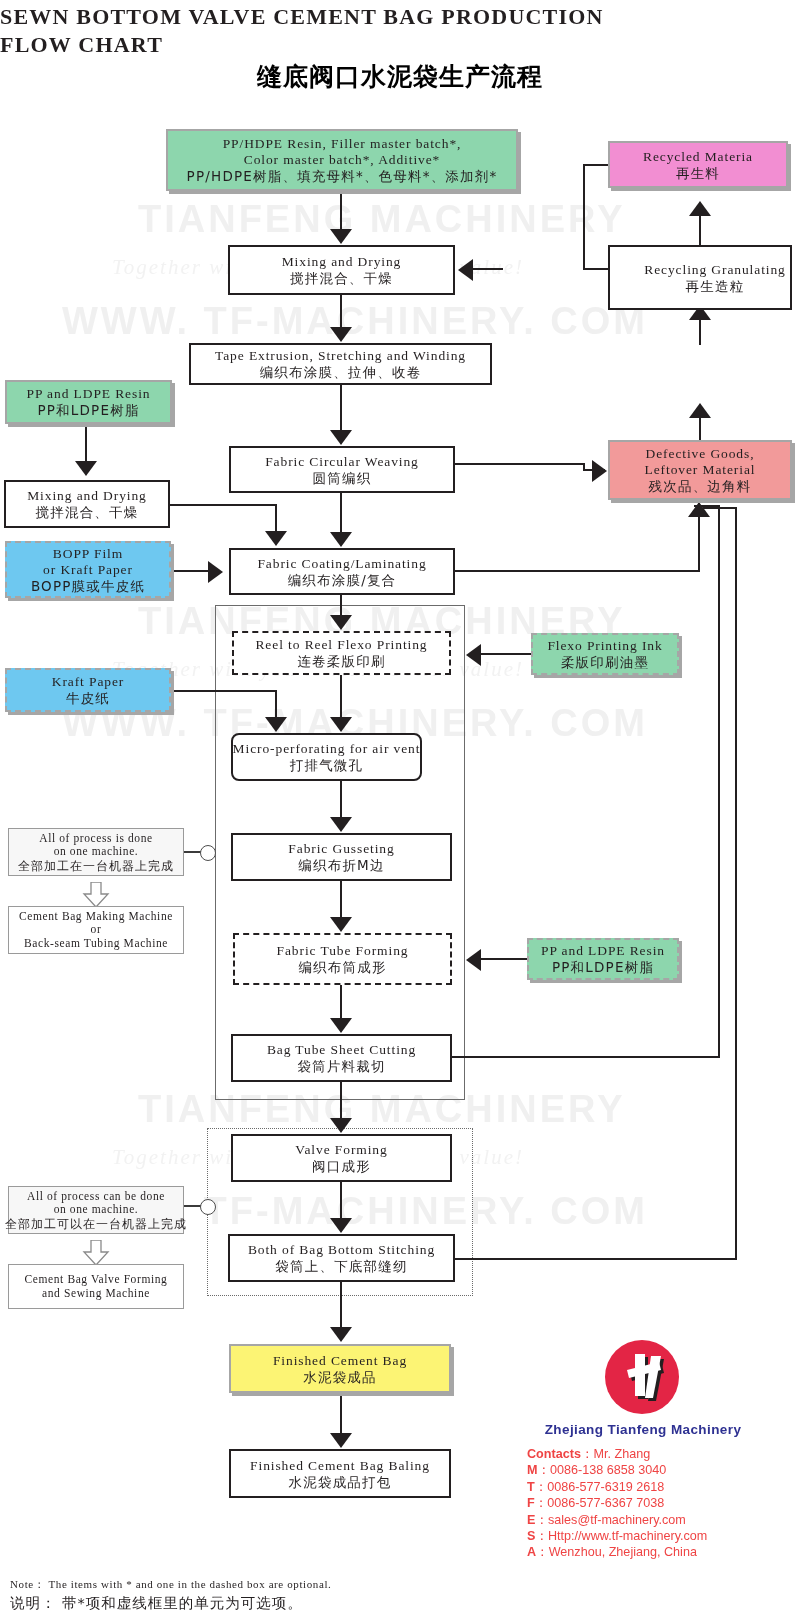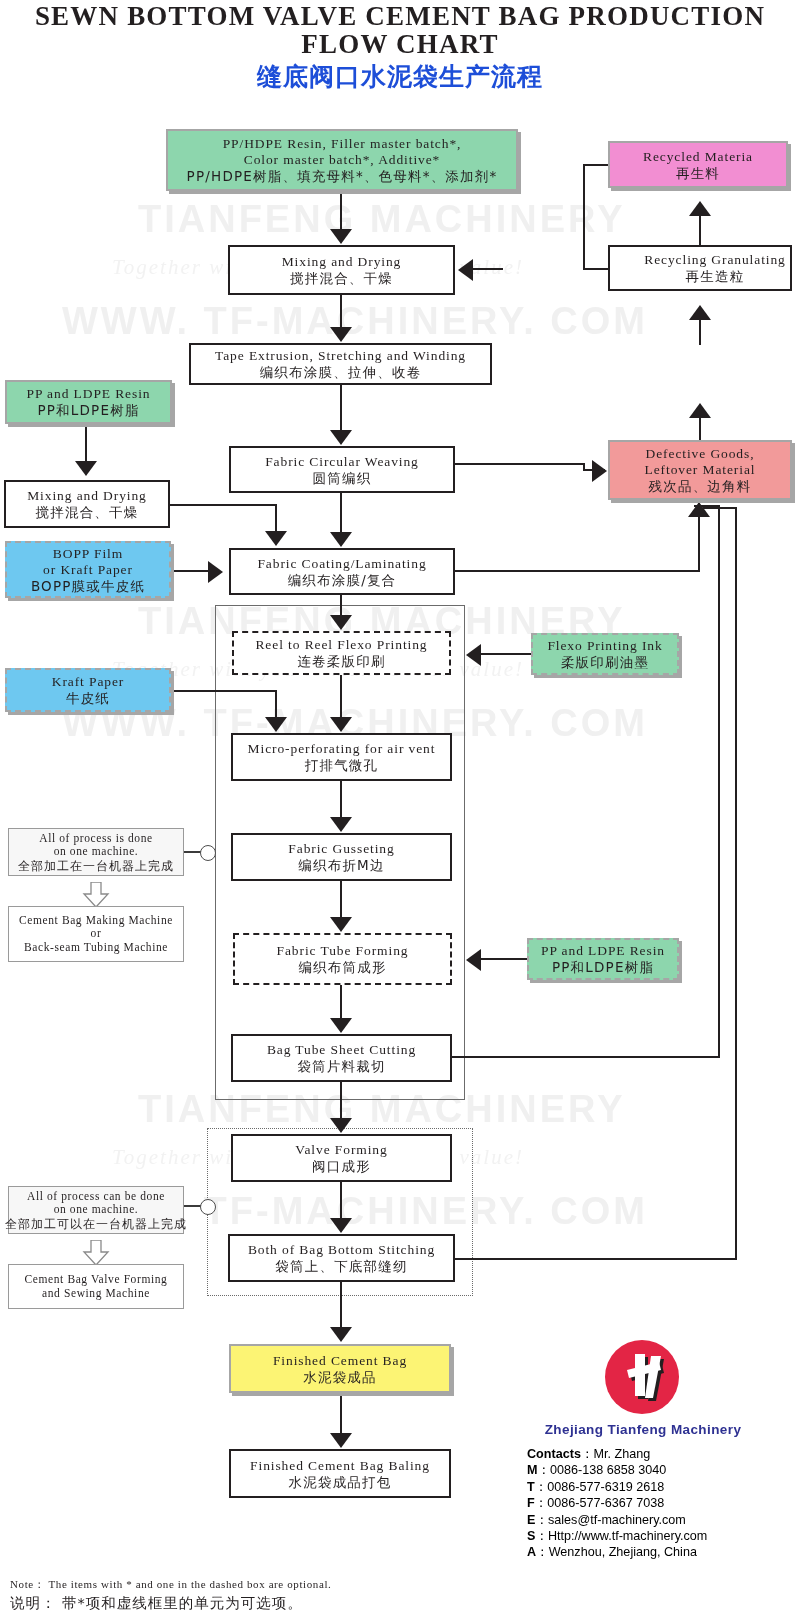--- a/index.html
+++ b/index.html
@@ -23,28 +23,28 @@
     white-space:nowrap;
     pointer-events:none;
     z-index:0;
     font-family:"Liberation Sans","DejaVu Sans",sans-serif;
   }
   .wm.big{font-weight:bold;font-size:38px;letter-spacing:3px;}
   .wm.script{font-family:"Liberation Serif",serif;font-style:italic;font-size:21px;letter-spacing:2px;color:#f2f2f2;}
 
   
   .title-en{
-    position:absolute;left:0;width:800px;text-align:center;
-    font-weight:bold;font-size:27px;letter-spacing:1.2px;
+    position:absolute;left:0;width:800px;
+    font-weight:bold;font-size:22px;letter-spacing:1.2px;
     line-height:27px;color:#231f20;
     font-family:"Liberation Serif","DejaVu Serif",serif;
   }
   .title-cn{
     position:absolute;left:0;width:800px;text-align:center;
-    font-weight:bold;font-size:25px;letter-spacing:1px;color:#1d4ed8;
+    font-weight:bold;font-size:25px;letter-spacing:1px;color:#000000;
     font-family:"DejaVu Sans","Liberation Sans",sans-serif;
   }
 
   
   .node{
     position:absolute;
     box-sizing:border-box;
     display:flex;flex-direction:column;
     align-items:center;justify-content:center;
     text-align:center;
@@ -114,21 +114,21 @@
   .logo-circle{
     position:absolute;width:74px;height:74px;border-radius:50%;
     background:#e32545;
   }
   .brand-name{
     position:absolute;width:280px;text-align:center;
     color:#2e3192;font-weight:bold;font-size:13.5px;letter-spacing:.4px;
     font-family:"Liberation Sans","DejaVu Sans",sans-serif;white-space:nowrap;
   }
   .contact{
-    position:absolute;color:#000000;font-size:12.6px;line-height:16.4px;
+    position:absolute;color:#ef4444;font-size:12.6px;line-height:16.4px;
     font-family:"Liberation Sans","DejaVu Sans",sans-serif;white-space:nowrap;
   }
   .contact b{font-weight:bold;}
 
   
   .foot{position:absolute;z-index:5;}
   .foot .en{font-size:11px;letter-spacing:.6px;line-height:19px;white-space:nowrap;
     font-family:"Liberation Serif","DejaVu Serif",serif;}
   .foot .cn{font-size:14.5px;letter-spacing:1px;line-height:19px;white-space:nowrap;
     font-family:"DejaVu Sans","Liberation Sans",sans-serif;}
@@ -181,21 +181,21 @@
   <div class="node solid" style="left:229px;top:548px;width:226px;height:47px;">
     <div class="en">Fabric Coating/Laminating</div>
     <div class="cn">编织布涂膜/复合</div>
   </div>
 
   <div class="node dashed" style="left:232px;top:631px;width:219px;height:44px;">
     <div class="en">Reel to Reel Flexo Printing</div>
     <div class="cn">连卷柔版印刷</div>
   </div>
 
-  <div class="node solid" style="left:231px;top:733px;width:221px;height:48px;">
+  <div class="node solid" style="left:231px;top:733px;width:191px;height:48px;border-radius:8px;">
     <div class="en">Micro-perforating for air vent</div>
     <div class="cn">打排气微孔</div>
   </div>
 
   <div class="node solid" style="left:231px;top:833px;width:221px;height:48px;">
     <div class="en">Fabric Gusseting</div>
     <div class="cn">编织布折M边</div>
   </div>
 
   <div class="node dashed" style="left:233px;top:933px;width:219px;height:52px;">
@@ -226,21 +226,21 @@
   <div class="node solid" style="left:229px;top:1449px;width:222px;height:49px;">
     <div class="en">Finished Cement Bag Baling</div>
     <div class="cn">水泥袋成品打包</div>
   </div>
 
   <div class="node greyline shadow fill-pink" style="left:608px;top:141px;width:180px;height:47px;">
     <div class="en">Recycled Materia</div>
     <div class="cn">再生料</div>
   </div>
 
-  <div class="node solid" style="left:608px;top:245px;width:184px;height:46px;padding-left:30px;">
+  <div class="node solid" style="left:608px;top:245px;width:184px;height:65px;padding-left:30px;">
     <div class="en">Recycling Granulating</div>
     <div class="cn">再生造粒</div>
   </div>
 
 
   <div class="node greyline shadow fill-red" style="left:608px;top:440px;width:184px;height:60px;">
     <div class="en">Defective Goods,</div>
     <div class="en">Leftover Material</div>
     <div class="cn">残次品、边角料</div>
   </div>
@@ -279,21 +279,21 @@
   <div class="note-box" style="left:8px;top:828px;width:176px;height:48px;">
     <div class="en">All of process is done</div>
     <div class="en">on one machine.</div>
     <div class="cn">全部加工在一台机器上完成</div>
   </div>
 
   <svg class="hollow-arrow" style="left:82px;top:882px;" width="28" height="26" viewBox="0 0 28 26">
     <polygon points="9,0 19,0 19,12 26,12 14,25 2,12 9,12" fill="#ffffff" stroke="#8a8a8a" stroke-width="1.3"></polygon>
   </svg>
 
-  <div class="note-box plain" style="left:8px;top:906px;width:176px;height:56px;">
+  <div class="note-box plain" style="left:8px;top:906px;width:176px;height:48px;">
     <div class="en">Cement Bag Making Machine</div>
     <div class="en">or</div>
     <div class="en">Back-seam Tubing Machine</div>
   </div>
 
   <div class="note-box" style="left:8px;top:1186px;width:176px;height:48px;">
     <div class="en">All of process can be done</div>
     <div class="en">on one machine.</div>
     <div class="cn">全部加工可以在一台机器上完成</div>
   </div>

